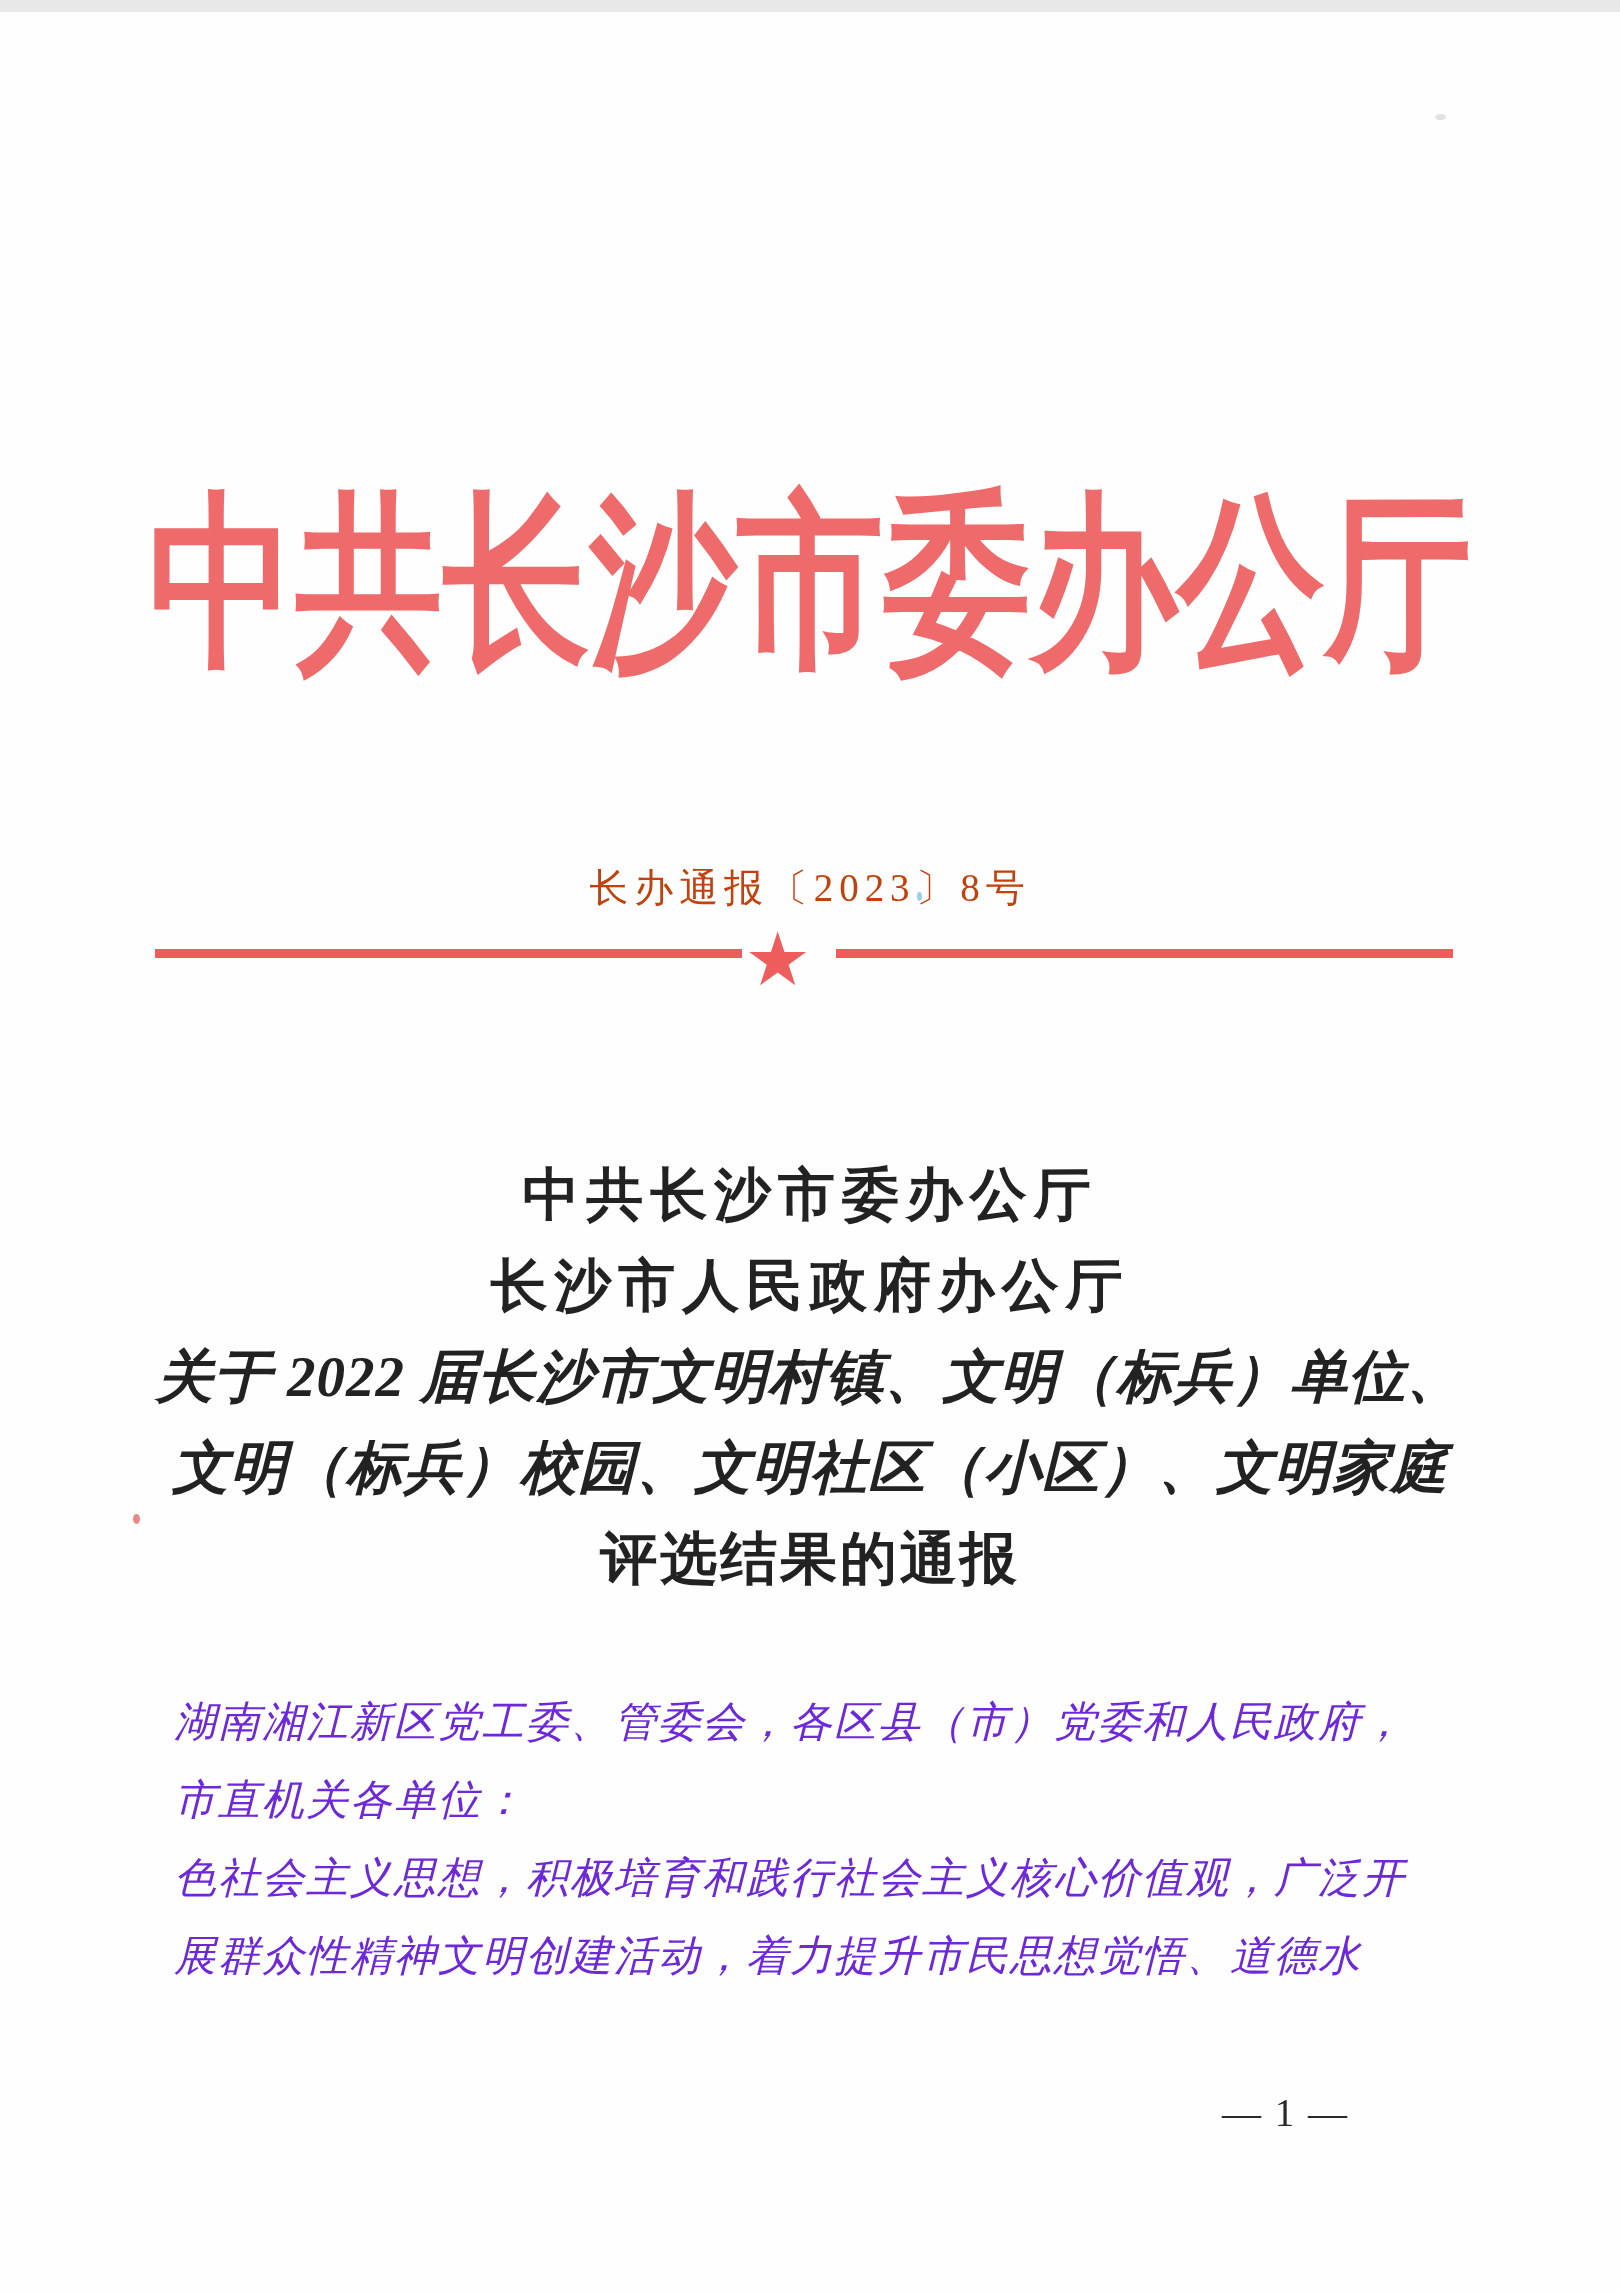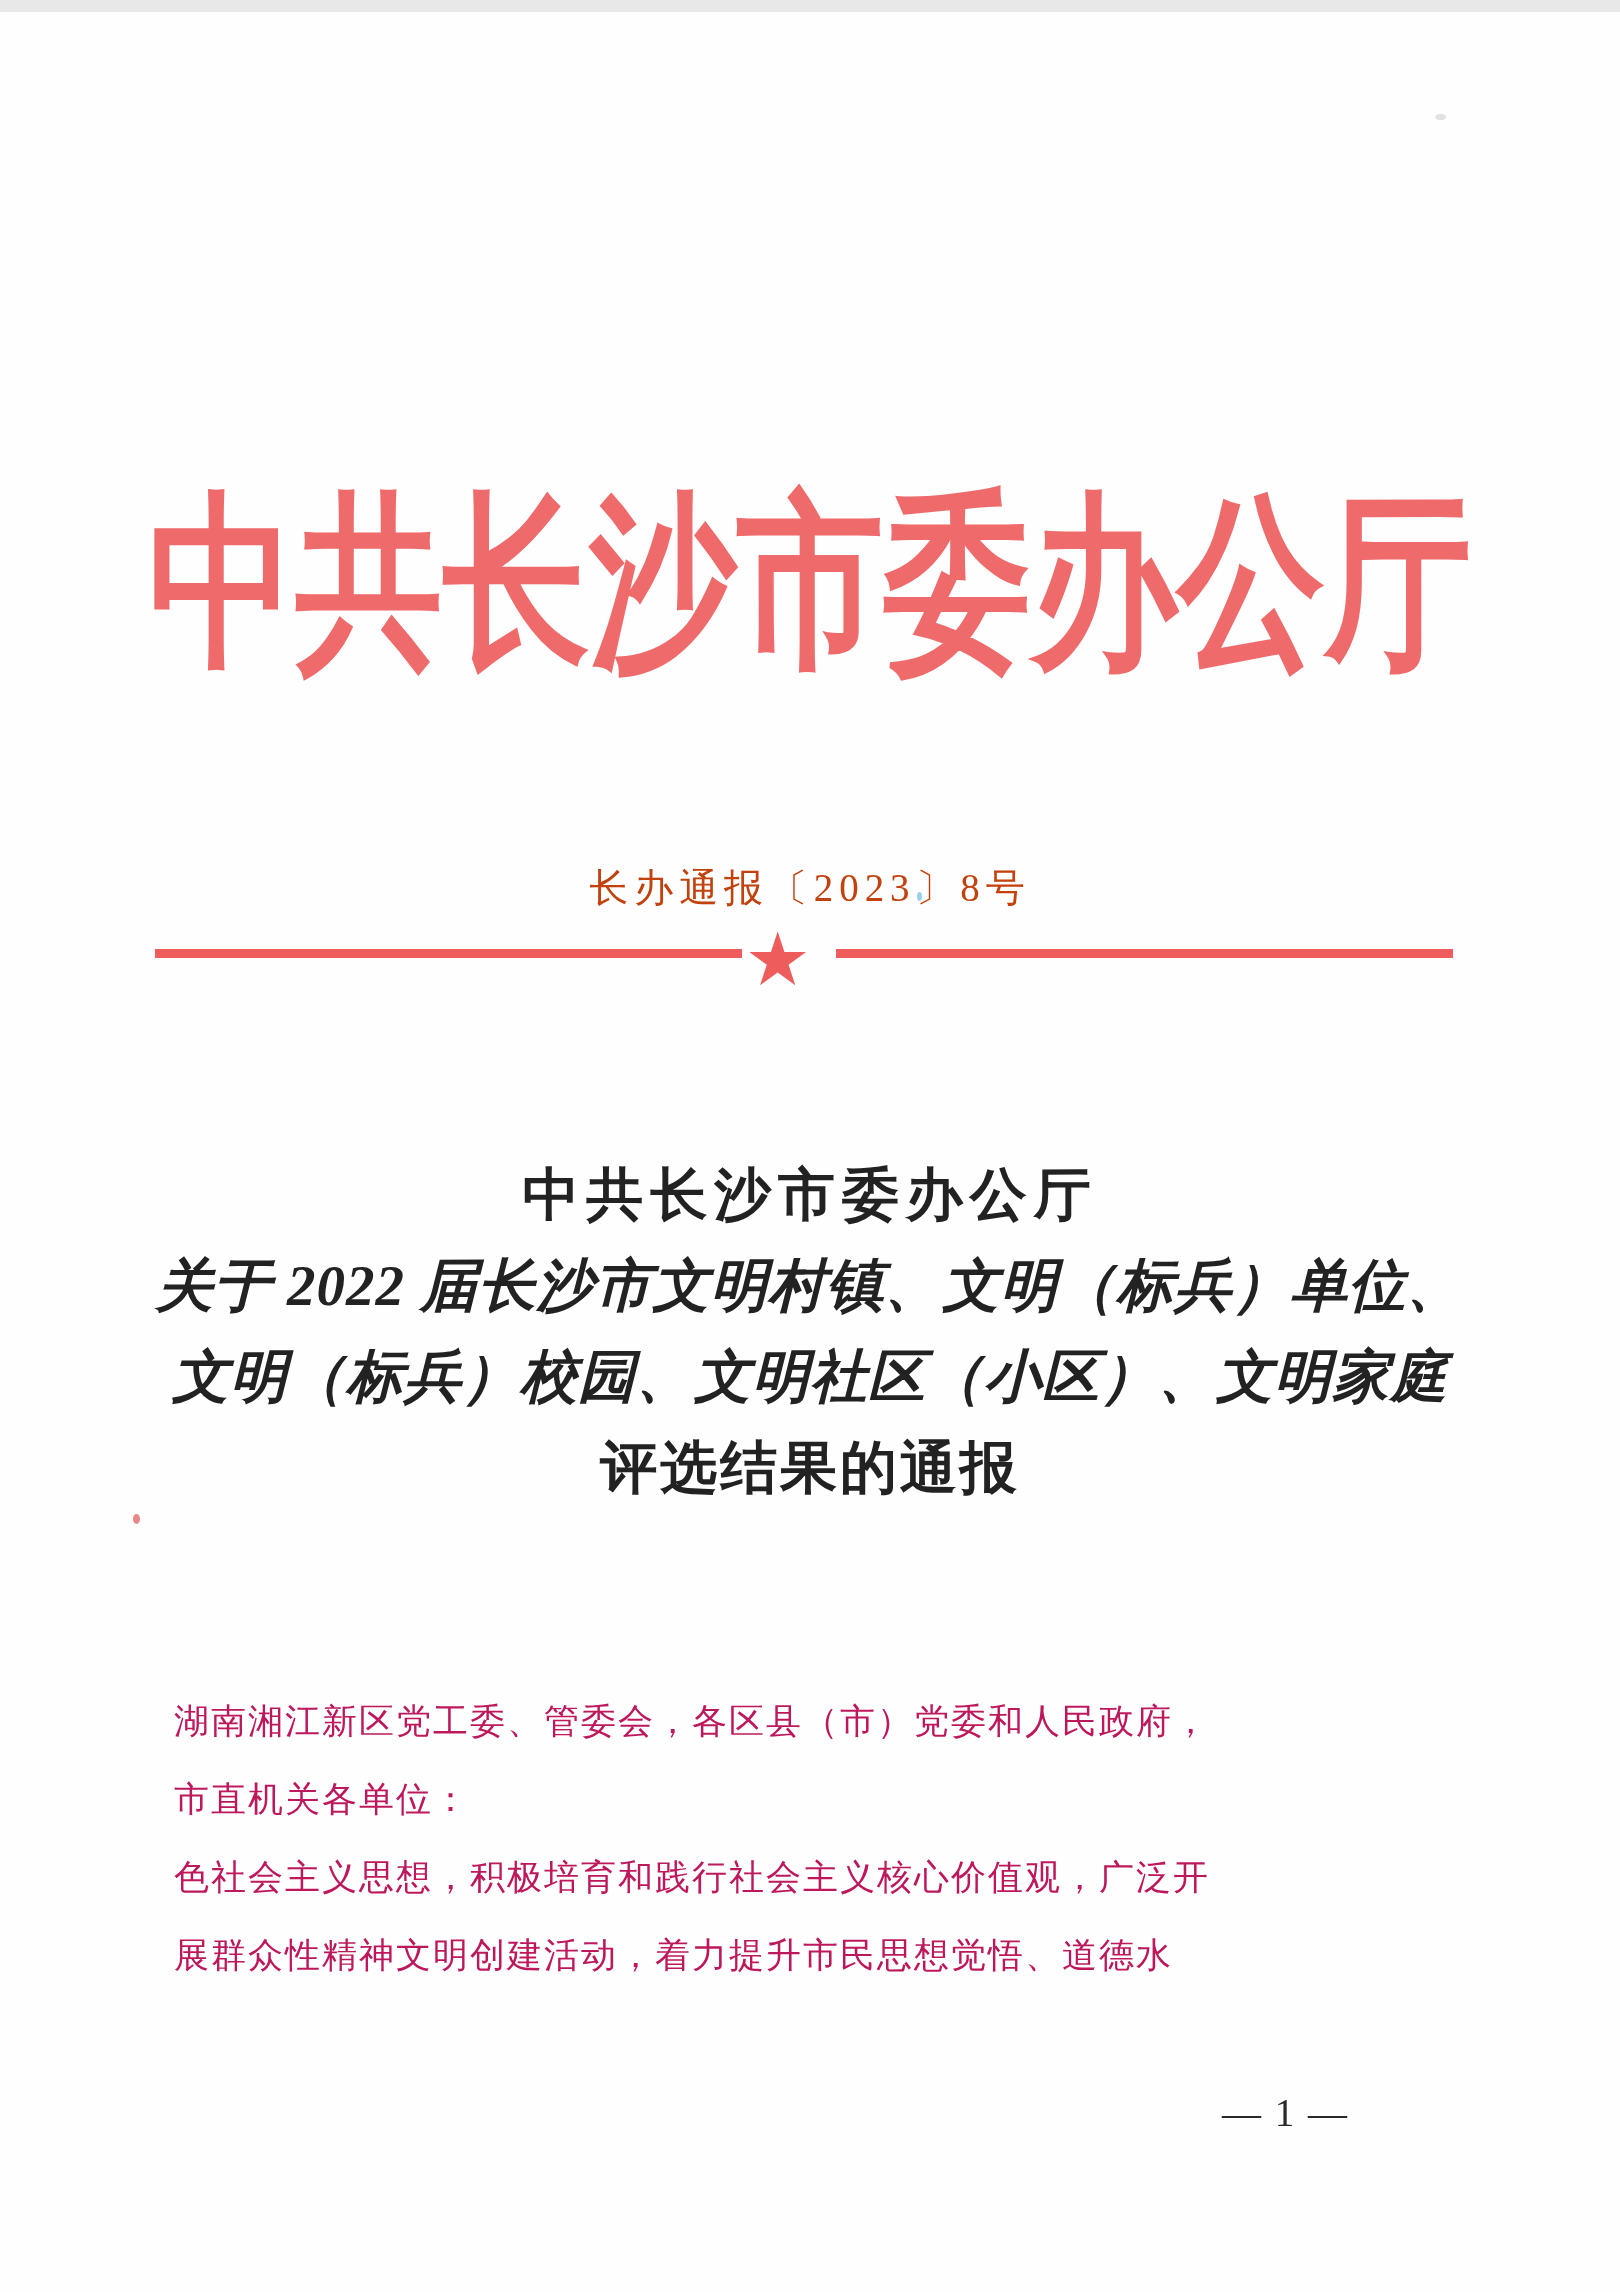--- a/index.html
+++ b/index.html
@@ -59,25 +59,26 @@
     font-size:57px;
     line-height:91px;
     white-space:nowrap;
   }
   .doc-title .t-org{letter-spacing:6.9px;}
   .doc-title .t-long{letter-spacing:1px;font-style:italic;}
   .doc-title .t-short{letter-spacing:2.9px;}
   
   .body-block{
     position:absolute;top:1671px;left:174px;right:169px;
-    font-size:35px;
+    font-size:42px;
     line-height:78px;
     letter-spacing:2px;
-    color:#be185d;
+    color:#6d28d9;
     text-align:left;
+    font-style:italic;
   }
   .b-line{white-space:nowrap;}
   .b-line.indent{padding-left:86px;}
   
   .footer{
     position:absolute;top:2078px;right:271px;
     font-size:39px;
     letter-spacing:2px;
     color:#2a2a2a;
     white-space:nowrap;
@@ -98,20 +99,21 @@
   <div class="doc-number">长办通报〔2023〕8号</div>
 
   <div class="rule">
     <span class="rule-seg left"></span>
     <span class="star">★</span>
     <span class="rule-seg right"></span>
   </div>
 
   <div class="doc-title">
     <div class="t-org">中共长沙市委办公厅</div>
+    <div class="t-org">长沙市人民政府办公厅</div>
     <div class="t-long">关于 2022 届长沙市文明村镇、文明（标兵）单位、</div>
     <div class="t-long">文明（标兵）校园、文明社区（小区）、文明家庭</div>
     <div class="t-short">评选结果的通报</div>
   </div>
 
   <div class="body-block">
     <div class="b-line">湖南湘江新区党工委、管委会，各区县（市）党委和人民政府，</div>
     <div class="b-line">市直机关各单位：</div>
     <div class="b-line">色社会主义思想，积极培育和践行社会主义核心价值观，广泛开</div>
     <div class="b-line">展群众性精神文明创建活动，着力提升市民思想觉悟、道德水</div>

